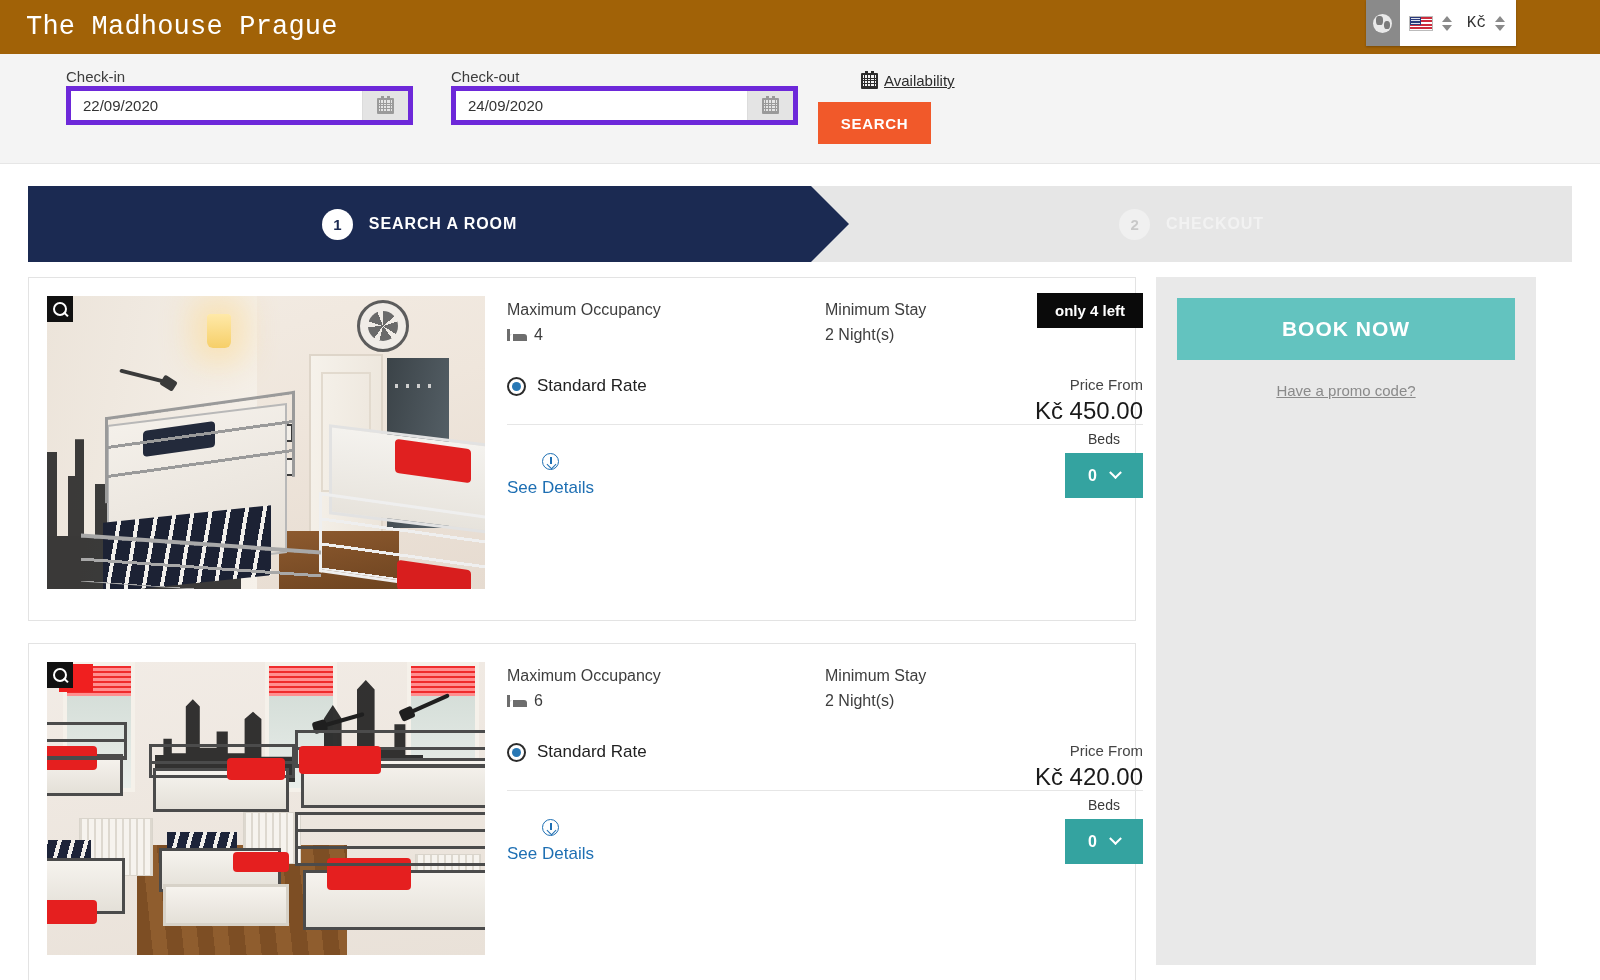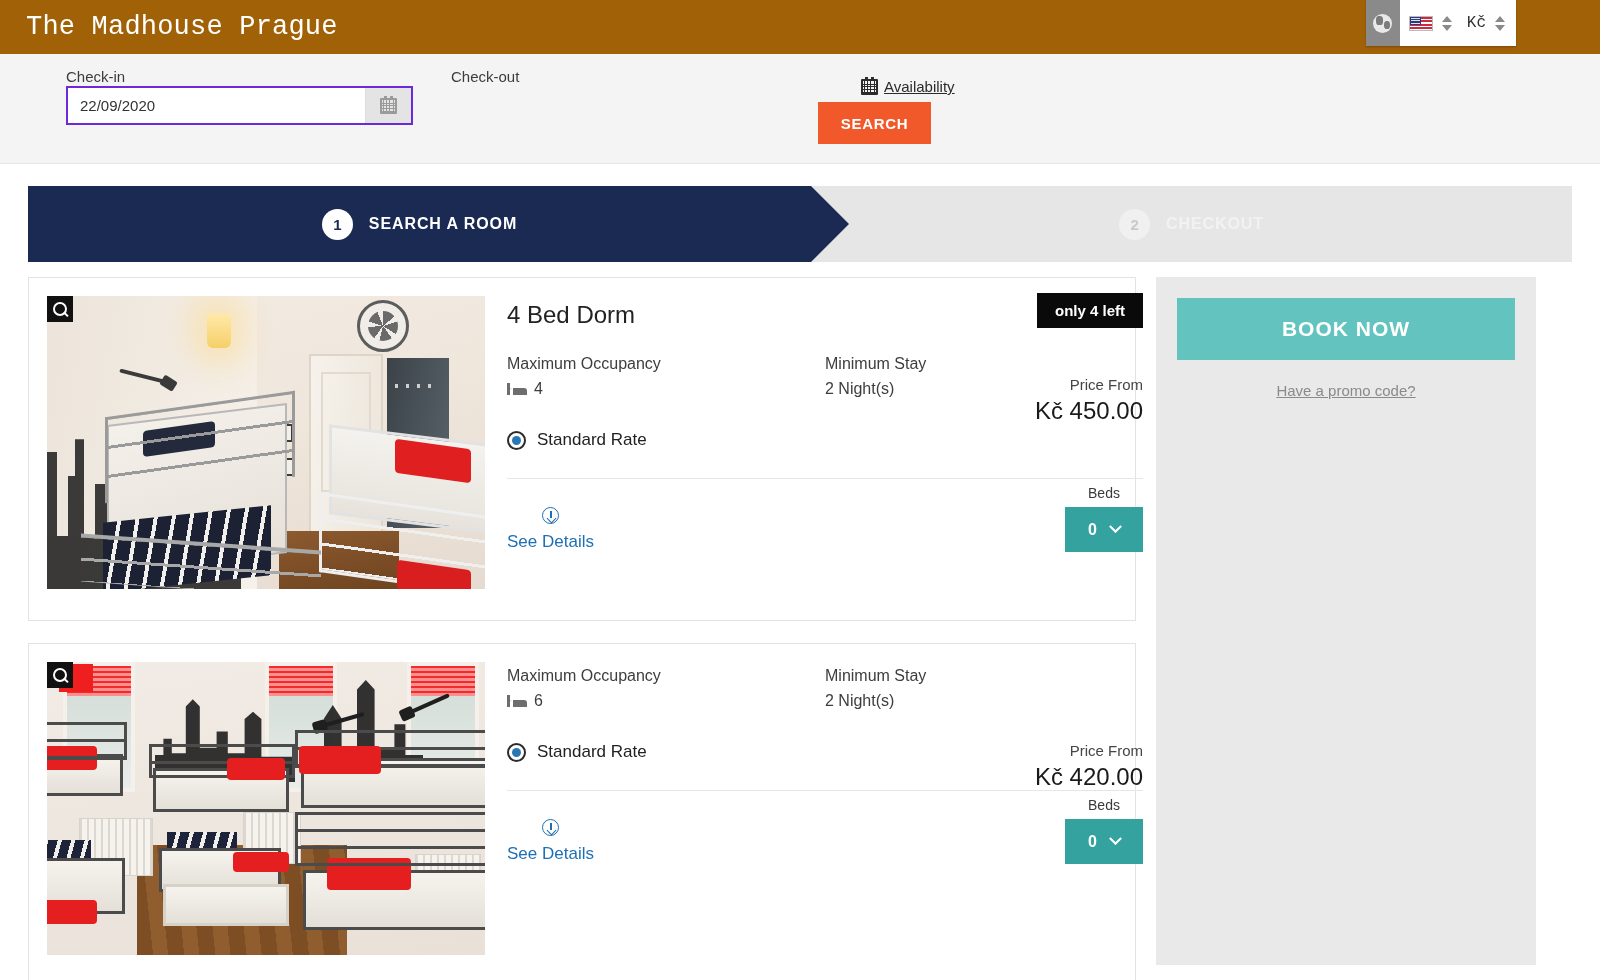--- a/index.html
+++ b/index.html
@@ -116,21 +116,21 @@
   }
   .field-group { position: absolute; top: 14px; }
   .field-group.checkin  { left: 66px; }
   .field-group.checkout { left: 451px; }
   .field-label {
     font-size: 15px; color: #3c3c3c;
     margin-bottom: 1px; display: block;
   }
   .date-input-wrap {
     display: flex; width: 347px; height: 39px;
-    border: 2px solid #6d28d9; background: #ffffff;
+    border: 5px solid #6d28d9; background: #ffffff;
   }
   .date-input {
     flex: 1; border: none; outline: none;
     font-size: 15px; color: #333;
     padding-left: 12px;
     font-family: "Liberation Sans", sans-serif;
     background: transparent;
   }
   .cal-btn {
     width: 46px; background: #e4e4e4;
@@ -148,21 +148,21 @@
     background-position: 1px 5px, 1px 5px;
   }
   .cal-glyph::before, .cal-glyph::after {
     content: ""; position: absolute; top: -4px;
     width: 3px; height: 4px; background: #9a9a9a;
   }
   .cal-glyph::before { left: 2px; }
   .cal-glyph::after  { right: 2px; }
 
   .availability-block {
-    position: absolute; left: 818px; top: 24px; padding-left: 43px;
+    position: absolute; left: 818px; top: 18px; padding-left: 43px;
   }
   .availability-link {
     display: inline-flex; align-items: center; gap: 6px;
     font-size: 15px; color: #2c2c2c;
     text-decoration: none;
     cursor: pointer;
   }
   .availability-link .txt { text-decoration: underline; }
   .cal-glyph.dark {
     border-color: #2c2c2c;
@@ -617,20 +617,26 @@
     <div class="date-input-wrap">
       <input class="date-input" type="text" value="22/09/2020" style="">
       <div class="cal-btn">
         <span class="cal-glyph"></span>
       </div>
     </div>
   </div>
 
   <div class="field-group checkout">
     <span class="field-label">Check-out</span>
+    <div class="date-input-wrap">
+      <input class="date-input" type="text" value="24/09/2020" style="">
+      <div class="cal-btn">
+        <span class="cal-glyph"></span>
+      </div>
+    </div>
   </div>
 
   <div class="availability-block">
     <a class="availability-link">
       <span class="cal-glyph dark"></span>
       <span class="txt">Availability</span>
     </a>
   </div>
 
   <button class="search-btn">SEARCH</button>
@@ -674,21 +680,20 @@
           <div class="pa-redpillow2"></div>
           <div class="pa-rail2"></div>
         </div>
         <div class="zoom-badge">
           <span class="mag-icon"></span>
         </div>
       </div>
 
       <div class="room-info">
         <div class="only-left">only 4 left</div>
-        <div class="room-title">4 Bed Dorm</div>
 
         <div class="facts">
           <div class="fact">
             <div class="fact-label">Maximum Occupancy</div>
             <div class="fact-value">
               <span class="bed-icon"></span>
               <span>4</span>
             </div>
           </div>
           <div class="fact">

